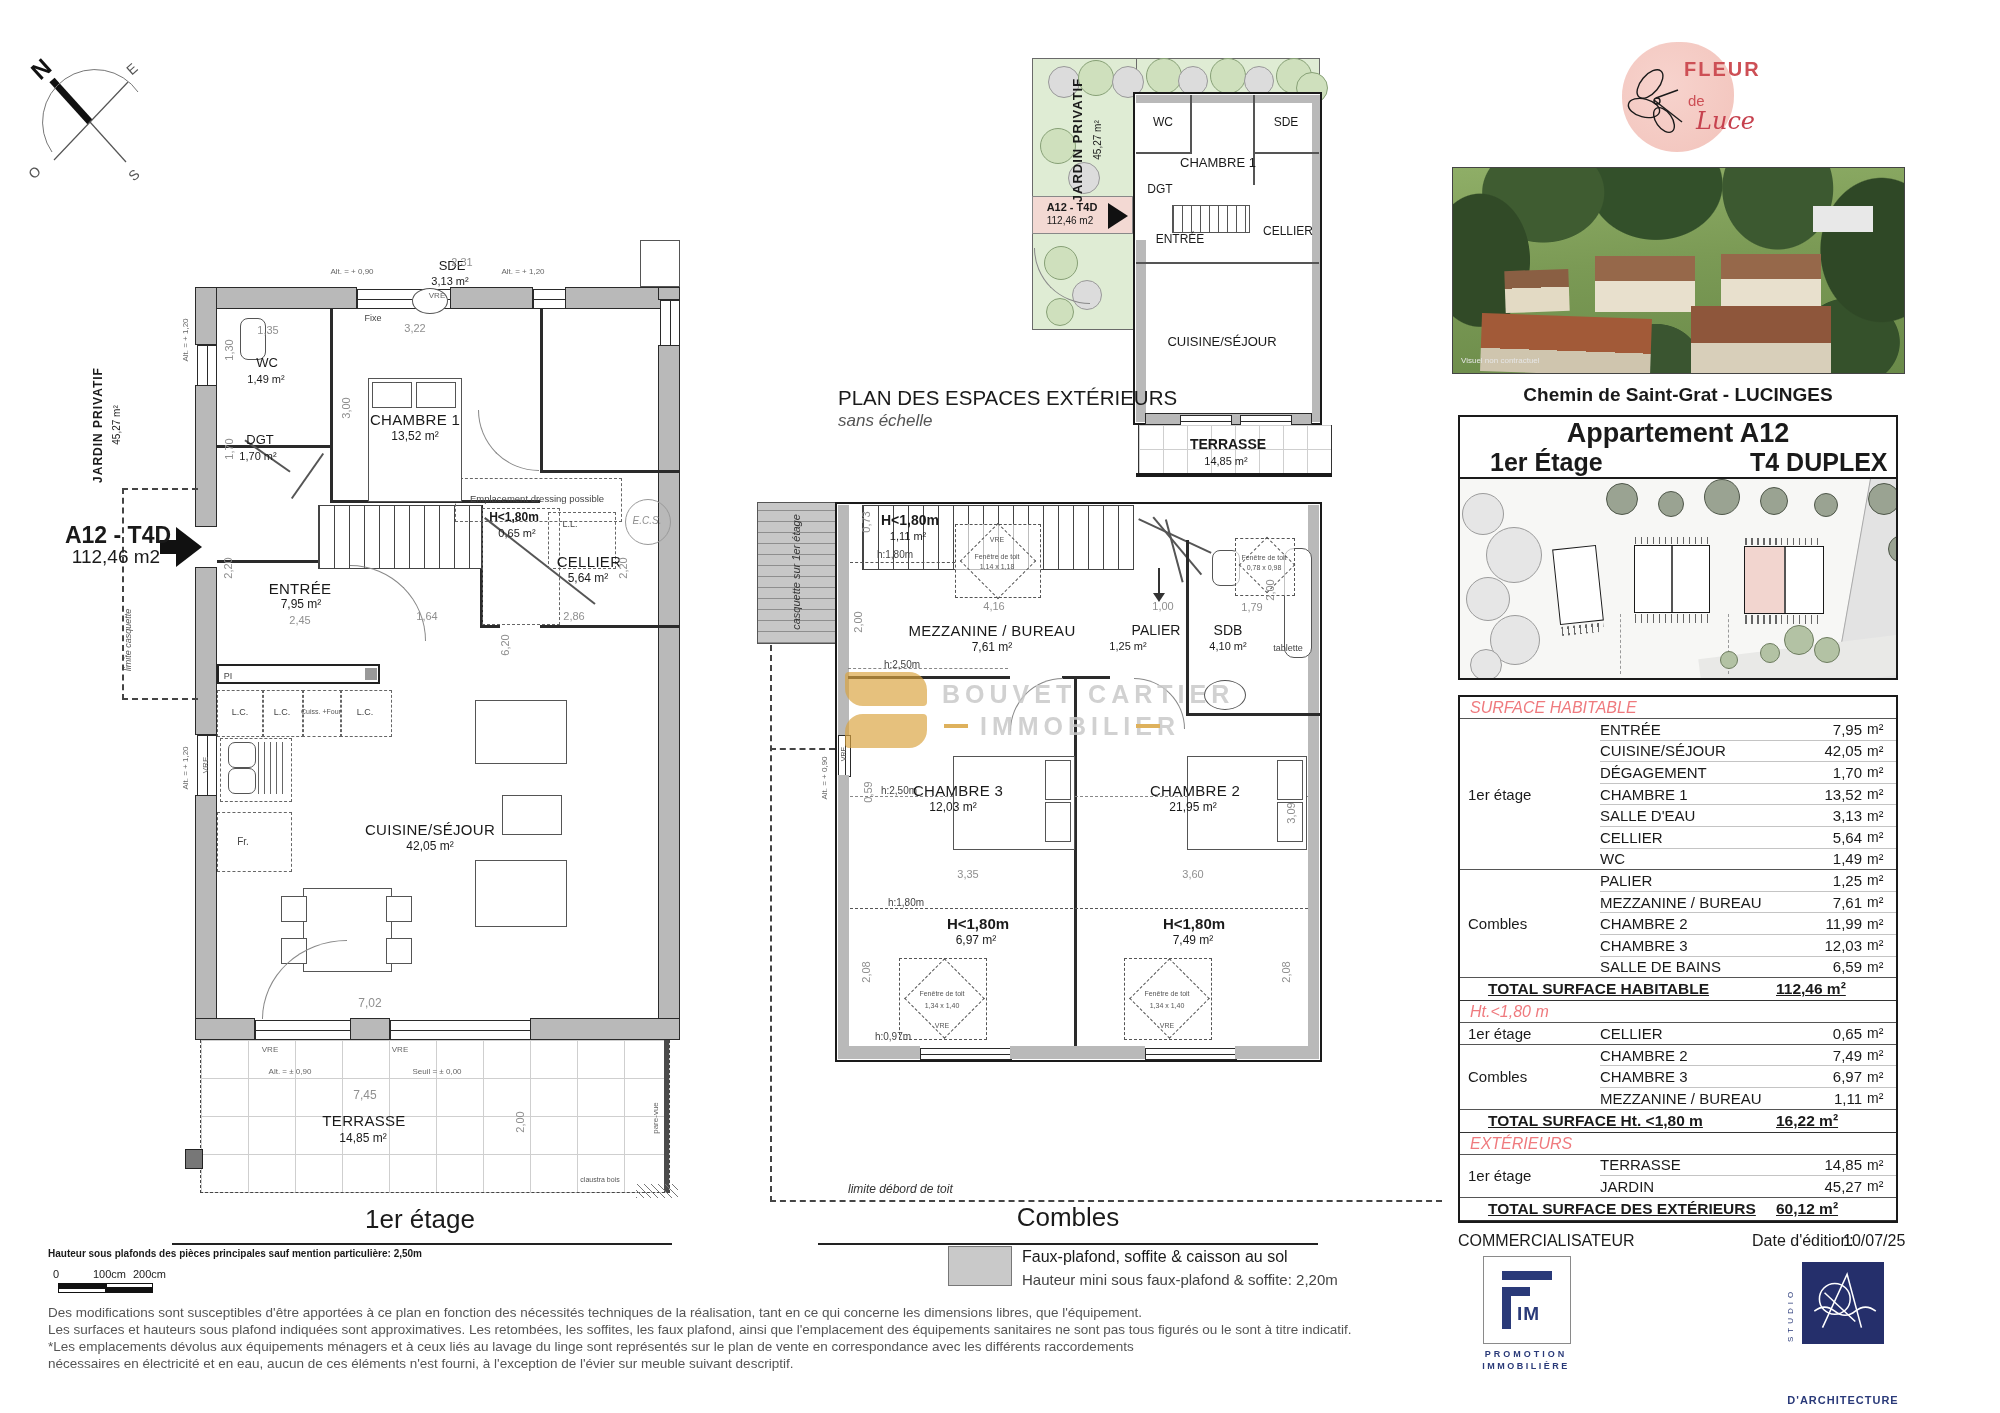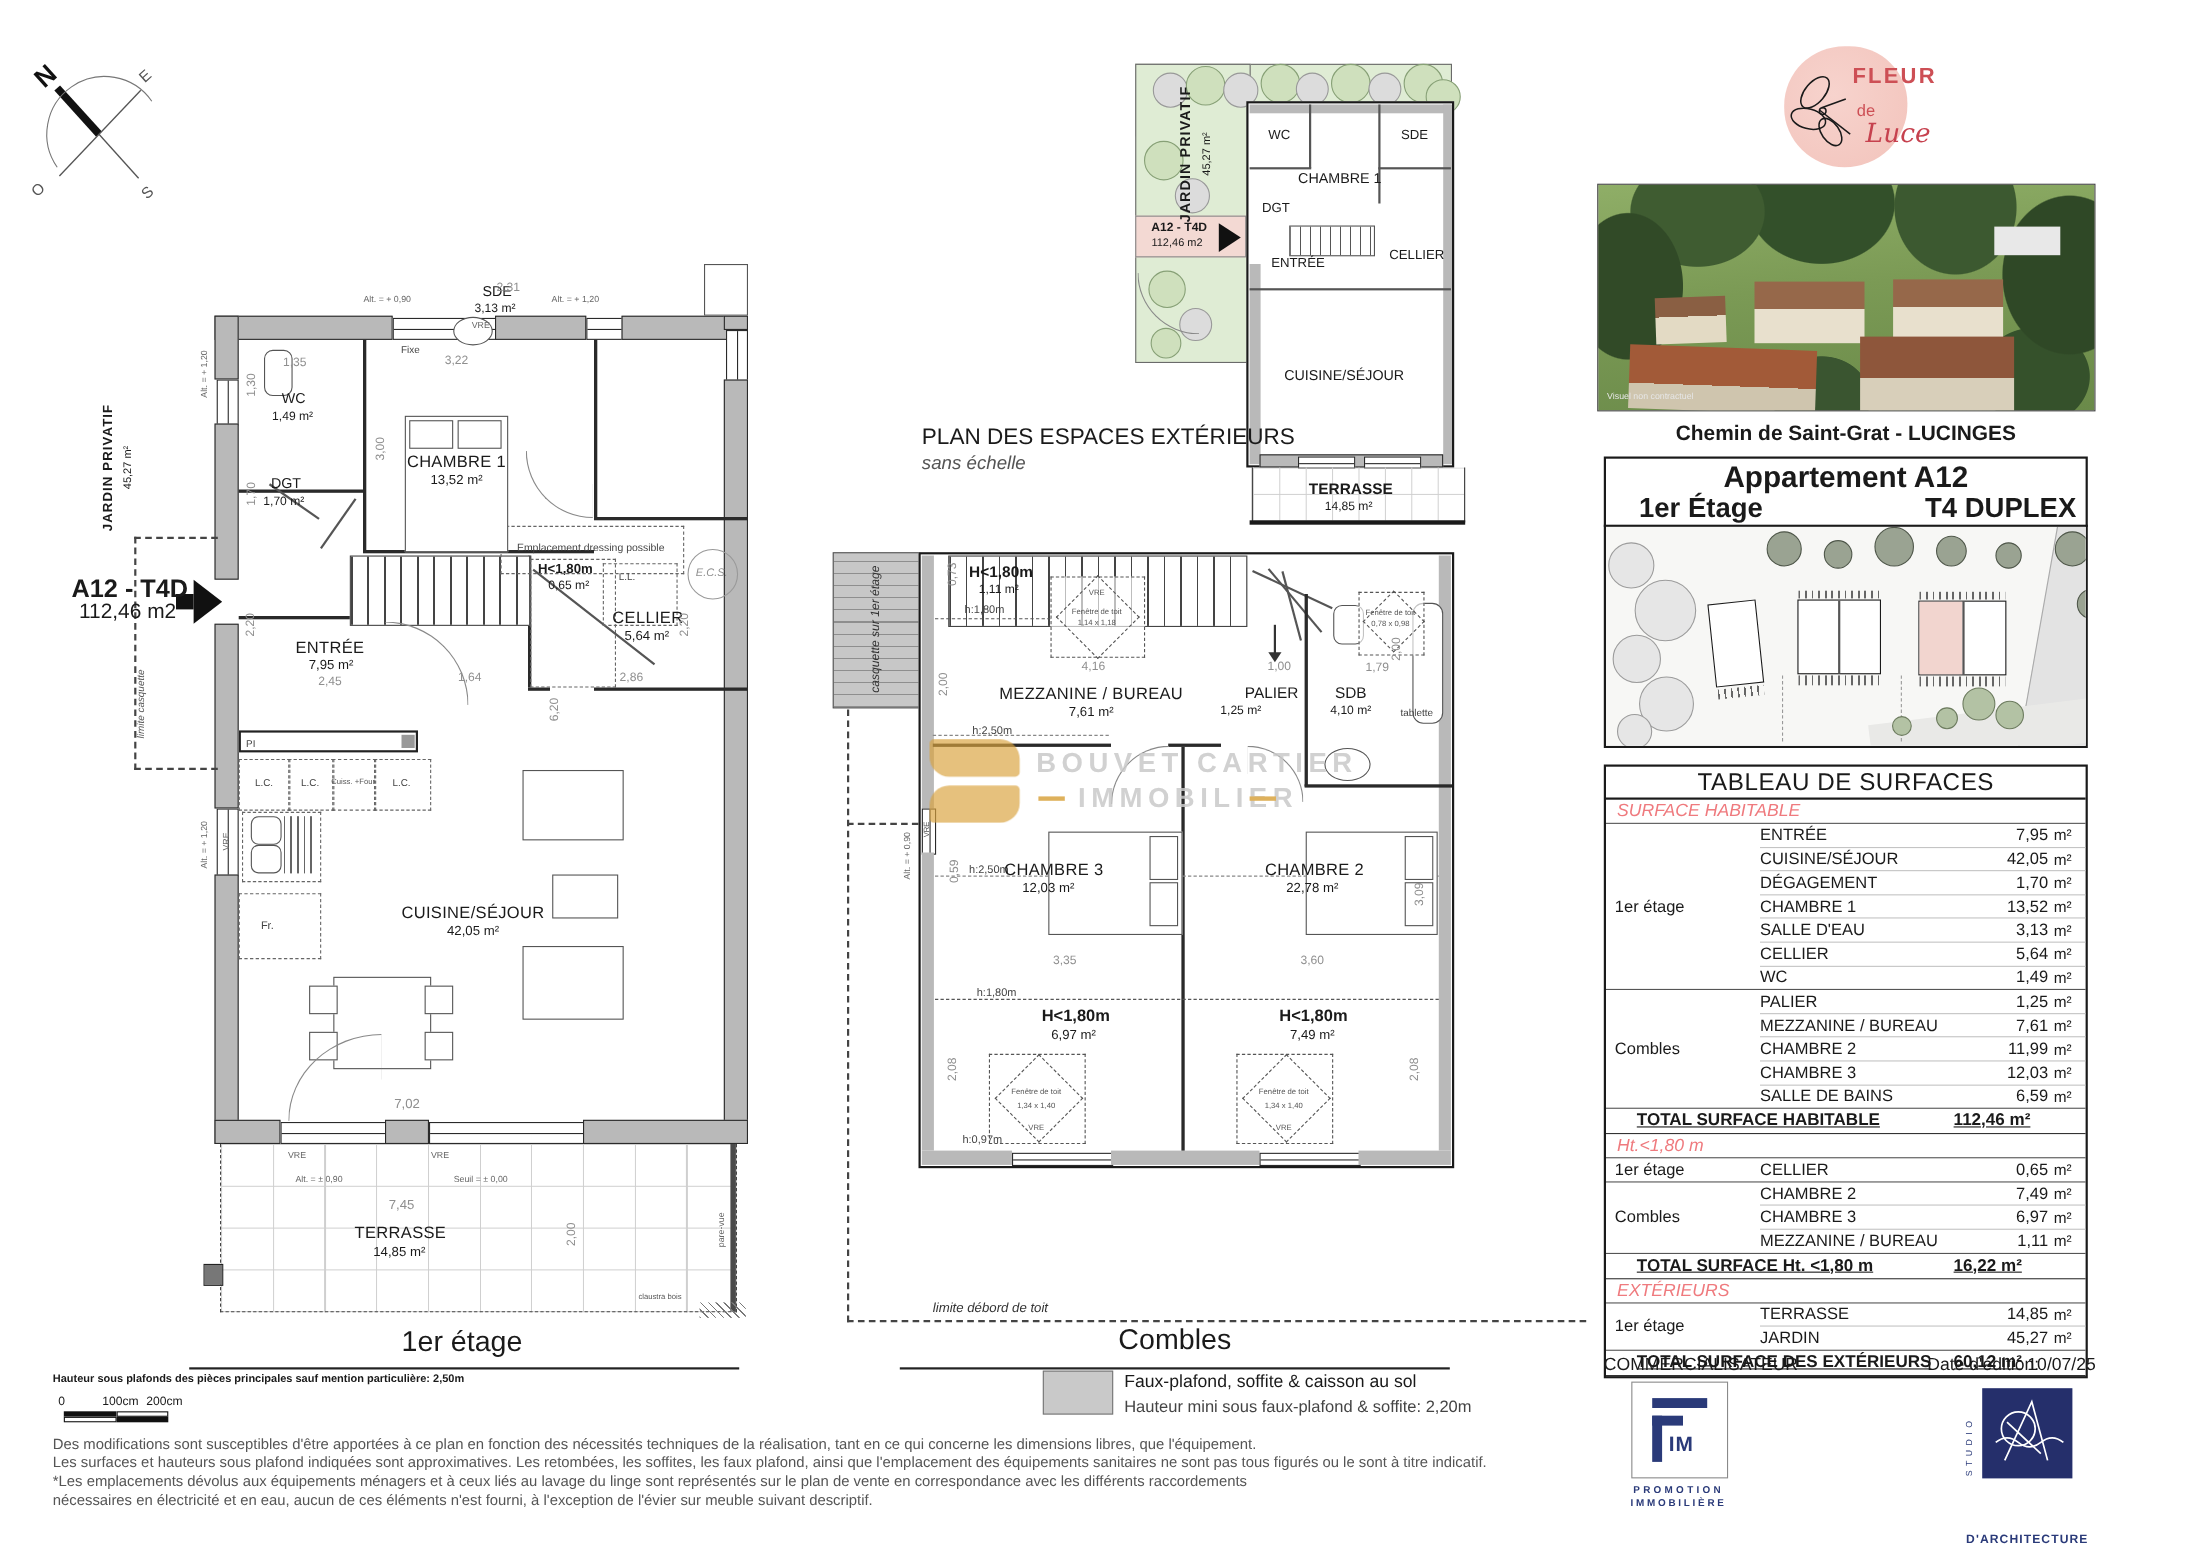--- a/index.html
+++ b/index.html
@@ -389,21 +389,21 @@
     <div class="lbl ra2" style="left:1228px;top:646px">4,10 m²</div>
     <div class="lbl t10" style="left:902px;top:665px">h:2,50m</div>
     <div class="lbl t9" style="left:1288px;top:648px">tablette</div>
     <div class="lbl rot t7" style="left:844px;top:754px">VRE</div>
     <div class="lbl rot tiny" style="left:825px;top:778px">Alt. = + 0,90</div>
     <div class="lbl rot dim" style="left:868px;top:792px">0,59</div>
     <div class="lbl t10" style="left:899px;top:791px">h:2,50m</div>
     <div class="lbl rn" style="left:958px;top:791px">CHAMBRE 3</div>
     <div class="lbl ra" style="left:953px;top:808px">12,03 m²</div>
     <div class="lbl rn" style="left:1195px;top:791px">CHAMBRE 2</div>
-    <div class="lbl ra" style="left:1193px;top:808px">22,78 m²</div>
+    <div class="lbl ra" style="left:1193px;top:808px">21,95 m²</div>
     <div class="lbl dim" style="left:968px;top:874px">3,35</div>
     <div class="lbl dim" style="left:1193px;top:874px">3,60</div>
     <div class="lbl rot dim" style="left:1291px;top:813px">3,09</div>
     <div class="lbl t10" style="left:906px;top:903px">h:1,80m</div>
     <div class="lbl b" style="left:978px;top:924px;font-size:15px">H&lt;1,80m</div>
     <div class="lbl ra" style="left:976px;top:941px">6,97 m²</div>
     <div class="lbl b" style="left:1194px;top:924px;font-size:15px">H&lt;1,80m</div>
     <div class="lbl ra" style="left:1193px;top:941px">7,49 m²</div>
     <div class="lbl rot dim" style="left:866px;top:972px">2,08</div>
     <div class="lbl rot dim" style="left:1286px;top:972px">2,08</div>
@@ -498,21 +498,20 @@
         <div class="tree d" style="left: 354px; top: 14px; width: 22px; height: 22px;"></div>
         <div class="tree d" style="left: 408px; top: 4px; width: 30px; height: 30px;"></div>
         <div class="tree d" style="left: 428px; top: 56px; width: 26px; height: 26px;"></div>
         <div class="tree gn" style="left: 324px; top: 146px; width: 28px; height: 28px;"></div>
         <div class="tree gn" style="left: 354px; top: 158px; width: 24px; height: 24px;"></div>
         <div class="tree gn" style="left: 300px; top: 164px; width: 18px; height: 18px;"></div>
         <div class="tree gn" style="left: 260px; top: 172px; width: 16px; height: 16px;"></div>
       </div>
 
     <div class="surf-table">
-      <div class="t-title">TABLEAU DE SURFACES</div>
       <div>
           <div class="t-section">SURFACE HABITABLE</div>
           <div class="t-group">
             <div class="t-glabel">1er étage</div>
             <div class="t-rooms">
               <div class="t-row">
                 <div class="t-name">ENTRÉE</div>
                 <div class="t-val">7,95</div>
                 <div class="t-unit">m²</div>
               </div>

